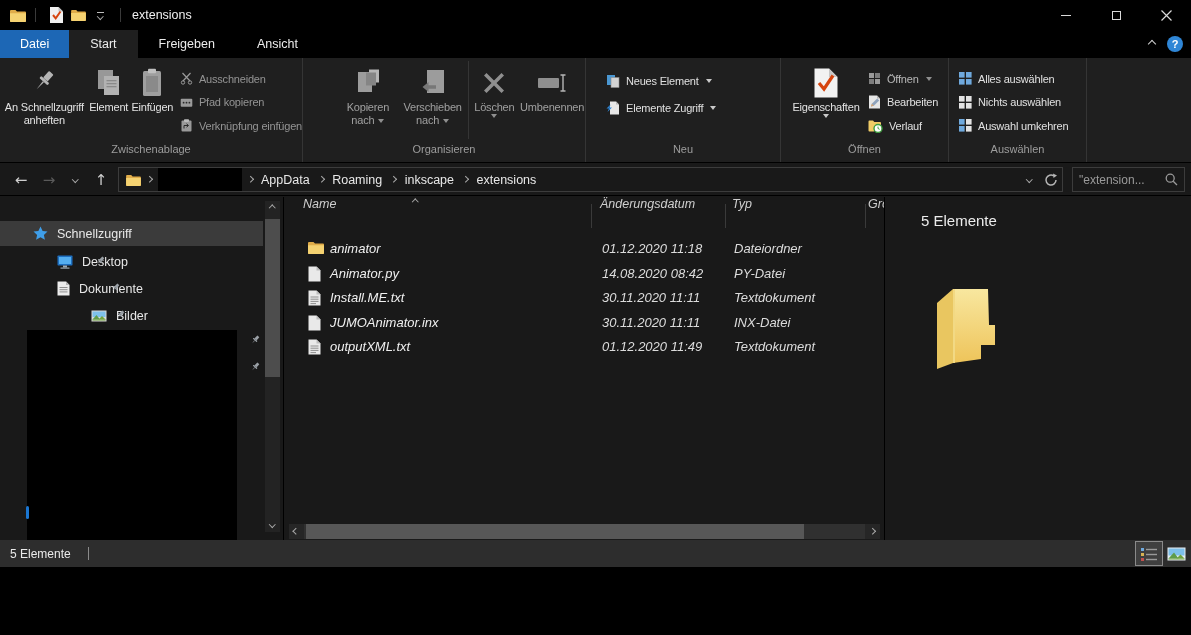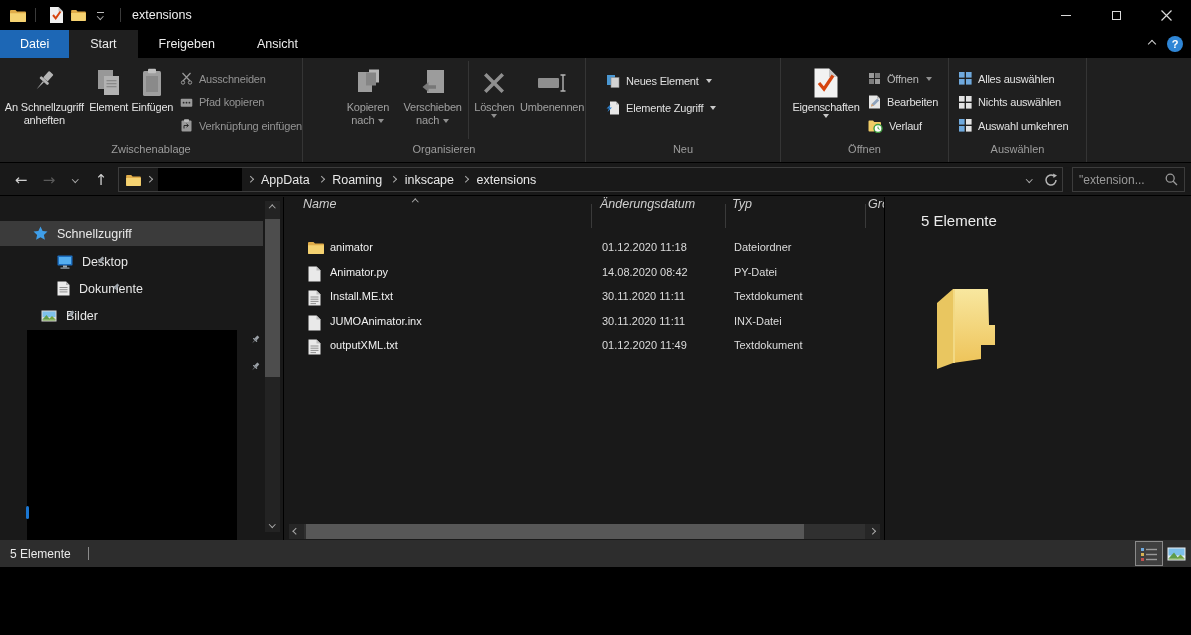--- a/index.html
+++ b/index.html
@@ -76,21 +76,21 @@
   .sb-thumb { position:absolute; left:0; width:15px; top:18px; height:158px; background:#4d4d4d; }
   .sb-arrow { position:absolute; left:0; width:15px; height:15px; display:flex; align-items:center; justify-content:center; }
 
   
   .filepane { position:relative; width:600px; flex-shrink:0; overflow:hidden; }
   .fl-header { position:absolute; top:0; left:0; right:0; height:37px; font-size:12.5px; color:#cfcfcf; }
   .fl-hcell { position:absolute; top:0; white-space:nowrap;font-style:italic; }
   .fl-hsep { position:absolute; top:7px; width:1px; height:24px; background:#3a3a3a; }
   .sortcaret { position:absolute; left:129px; top:3px; }
   .fl-rows { position:absolute; top:40px; left:0; right:0; }
-  .fl-row { position:relative; height:24.5px; font-size:11px; }
+  .fl-row { position:relative; height:24.5px; font-size:13px;font-style:italic; }
   .fl-row .ficon { position:absolute; left:24px; top:4px; }
   .fl-row .fname { position:absolute; left:46px; top:4px; color:#f0f0f0; white-space:nowrap; }
   .fl-row .fdate { position:absolute; left:318px; top:4px; color:#dcdcdc; white-space:nowrap; }
   .fl-row .ftype { position:absolute; left:450px; top:4px; color:#dcdcdc; white-space:nowrap; }
   .fl-hscroll { position:absolute; bottom:1px; left:5px; right:4px; height:15px; display:flex; align-items:center; }
   .hs-btn { width:15px; height:15px; background:#262626; display:flex; align-items:center; justify-content:center; flex-shrink:0; }
   .hs-track { flex:1; height:15px; background:#303030; position:relative; }
   .hs-thumb { position:absolute; left:2px; top:0; height:15px; width:498px; background:#575757; }
 
   
@@ -517,21 +517,21 @@
         <span class="sb-pin icon">
           <svg width="12" height="12" viewBox="0 0 24 26">
               <g fill="#9aa0a6" transform="rotate(42 12 11)">
                 <rect x="9" y="0" width="6" height="9" rx="1"></rect>
                 <rect x="6.5" y="9" width="11" height="3" rx="1.2"></rect>
                 <path d="M11.2 12 L12.8 12 L12 21 Z"></path>
               </g>
             </svg>
         </span>
       </div>
-      <div class="sb-item" style="top:106px; padding-left:41px">
+      <div class="sb-item" style="top:106px; padding-left:91px">
         <span class="icon">
           <svg width="16" height="12" viewBox="0 0 16 12">
               <rect x="0.5" y="0.5" width="15" height="11" fill="#d9d9d9"></rect>
               <rect x="1.5" y="1.5" width="13" height="5.5" fill="#7ec0ea"></rect>
               <polygon points="1.5,9.5 5.5,5 9,9.5" fill="#5f9c4a"></polygon>
               <polygon points="7.5,9.5 11,6 14.5,9.5" fill="#71a33e"></polygon>
               <rect x="1.5" y="9.5" width="13" height="1" fill="#71a33e"></rect>
             </svg>
         </span>
         <span class="lbl">Bilder</span>

